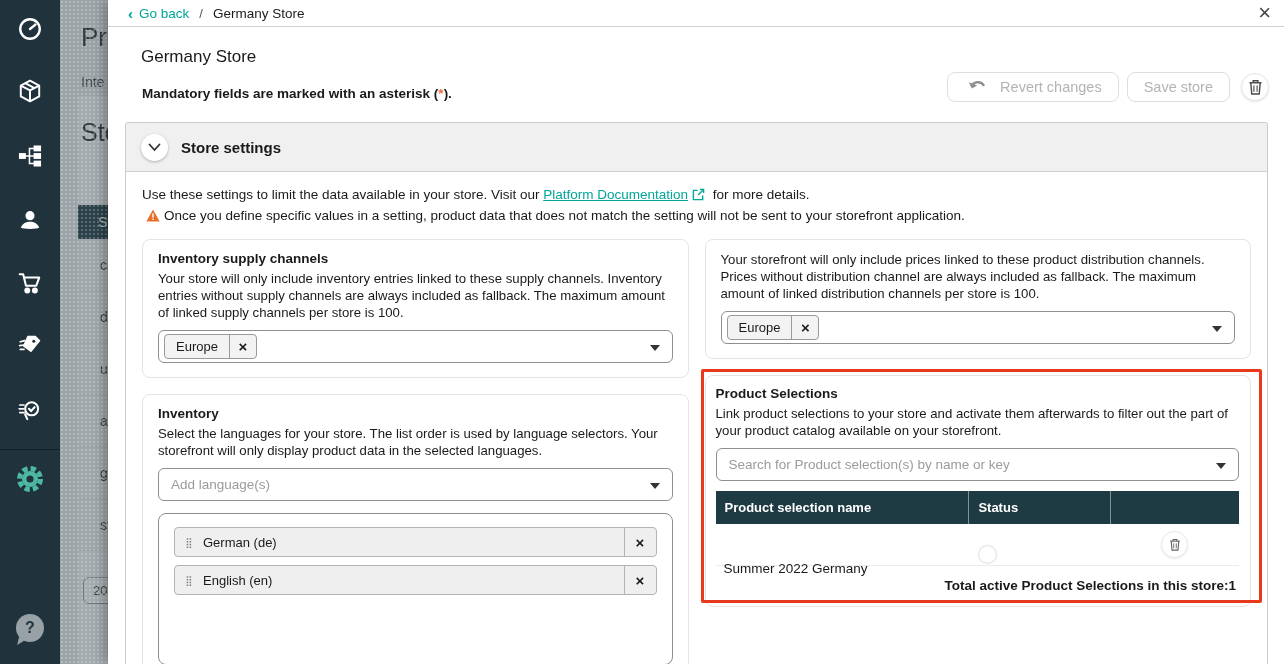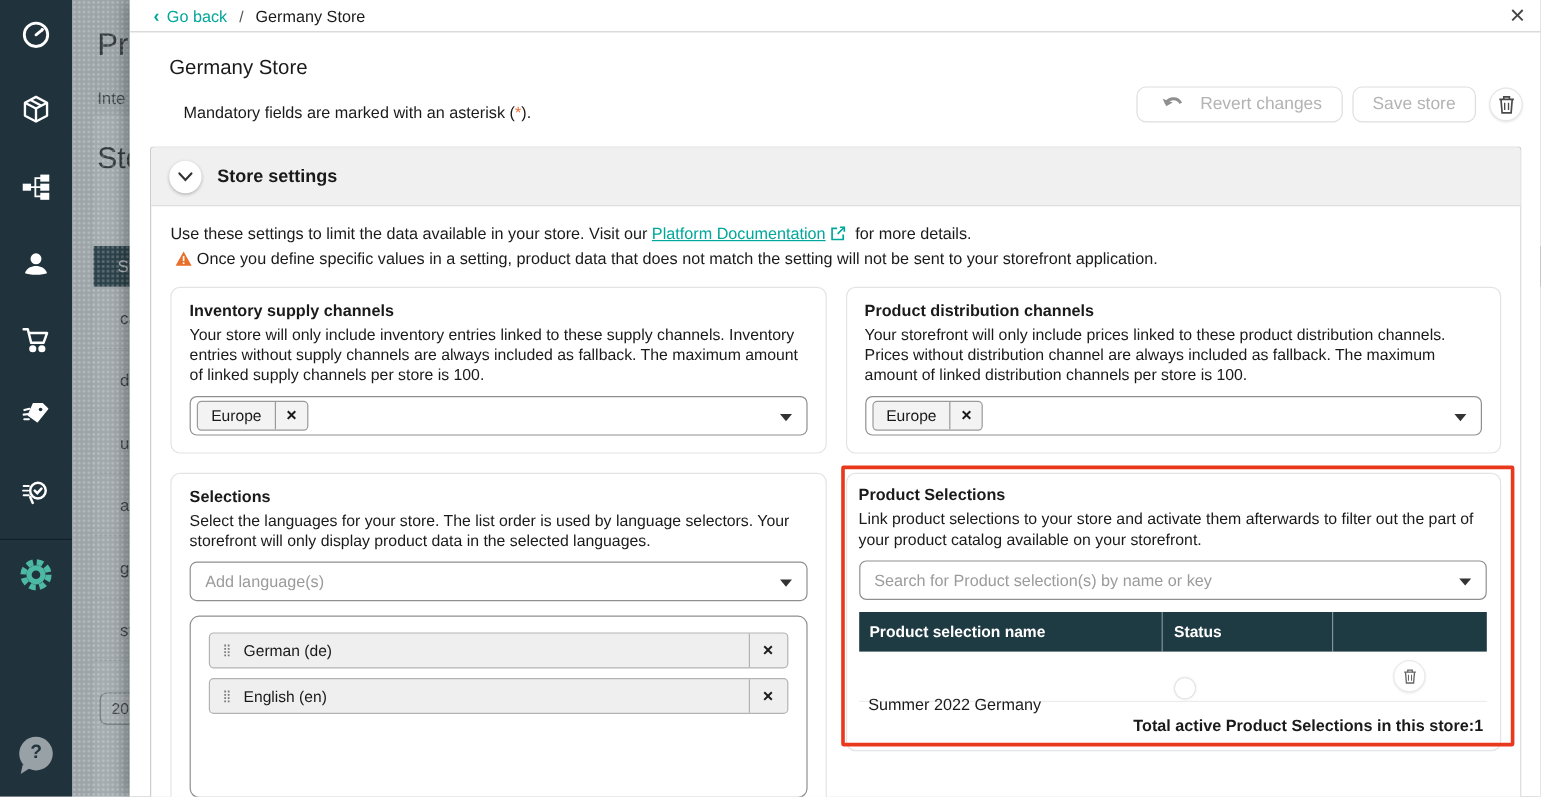--- a/index.html
+++ b/index.html
@@ -39,21 +39,21 @@
     box-shadow:-3px 0 12px rgba(0,0,0,0.35); }
   .topbar { position:absolute; left:0; right:0; top:0; height:27px; border-bottom:1px solid #d2d2d2;
     display:flex; align-items:center; padding:0 20px; }
   .back-chev { color:#00a79a; font-size:15px; font-weight:700; line-height:1; }
   .back-link { color:#00a79a; font-size:13.5px; margin-left:6px; cursor:pointer; }
   .crumb-sep { color:#555; margin:0 10px; font-size:13px; }
   .crumb-cur { color:#1a1a1a; font-size:13.5px; }
   .close-x { position:absolute; right:13px; top:1px; font-size:22px; font-weight:300; color:#444; cursor:pointer; line-height:24px; }
 
   .modal-title { position:absolute; left:33px; top:47px; font-size:17px; color:#1a1a1a; }
-  .mandatory { position:absolute; left:45px; top:86px; font-size:13.5px; color:#1a1a1a; }
+  .mandatory { position:absolute; left:34px; top:86px; font-size:13.5px; color:#1a1a1a;font-weight:bold; }
   .orange { color:#f16d36; }
 
   .actions { position:absolute; right:15px; top:72px; display:flex; align-items:center; }
   .btn { height:30px; border:1px solid #dedede; border-radius:8px; background:#fff; color:#b3b3b3;
     font-size:14.5px; padding:0 16px; display:flex; align-items:center; gap:9px; margin-left:8px;
     font-family:"Liberation Sans", sans-serif; cursor:pointer; }
   .trash-btn { width:28px; height:28px; border-radius:50%; border:1px solid #e6e6e6; background:#fff;
     display:flex; align-items:center; justify-content:center; margin-left:11px;
     box-shadow:0 1px 2px rgba(0,0,0,0.10); cursor:pointer; }
 
@@ -283,21 +283,21 @@
               <div class="select with-chip">
                 <span class="chip">
                   <span class="chip-label">Europe</span>
                   <span class="chip-x">×</span>
                 </span>
                 <span class="caret"></span>
               </div>
             </div>
 
             <div class="card">
-              <div class="card-title">Selections</div>
+              <div class="card-title">Inventory</div>
               <div class="card-desc">Select the languages for your store. The list order is used by language selectors. Your storefront will only display product data in the selected languages.</div>
               <div class="select">
                 <span class="placeholder">Add language(s)</span>
                 <span class="caret"></span>
               </div>
               <div class="lang-box">
                 <div class="lang-row">
                   <span class="drag">⣿</span>
                   <span class="lang-label">German (de)</span>
                   <span class="lang-x">×</span>
@@ -306,21 +306,20 @@
                   <span class="drag">⣿</span>
                   <span class="lang-label">English (en)</span>
                   <span class="lang-x">×</span>
                 </div>
               </div>
             </div>
           </div>
 
           <div class="col">
             <div class="card">
-              <div class="card-title">Product distribution channels</div>
               <div class="card-desc">Your storefront will only include prices linked to these product distribution channels. Prices without distribution channel are always included as fallback. The maximum amount of linked distribution channels per store is 100.</div>
               <div class="select with-chip">
                 <span class="chip">
                   <span class="chip-label">Europe</span>
                   <span class="chip-x">×</span>
                 </span>
                 <span class="caret"></span>
               </div>
             </div>
 

